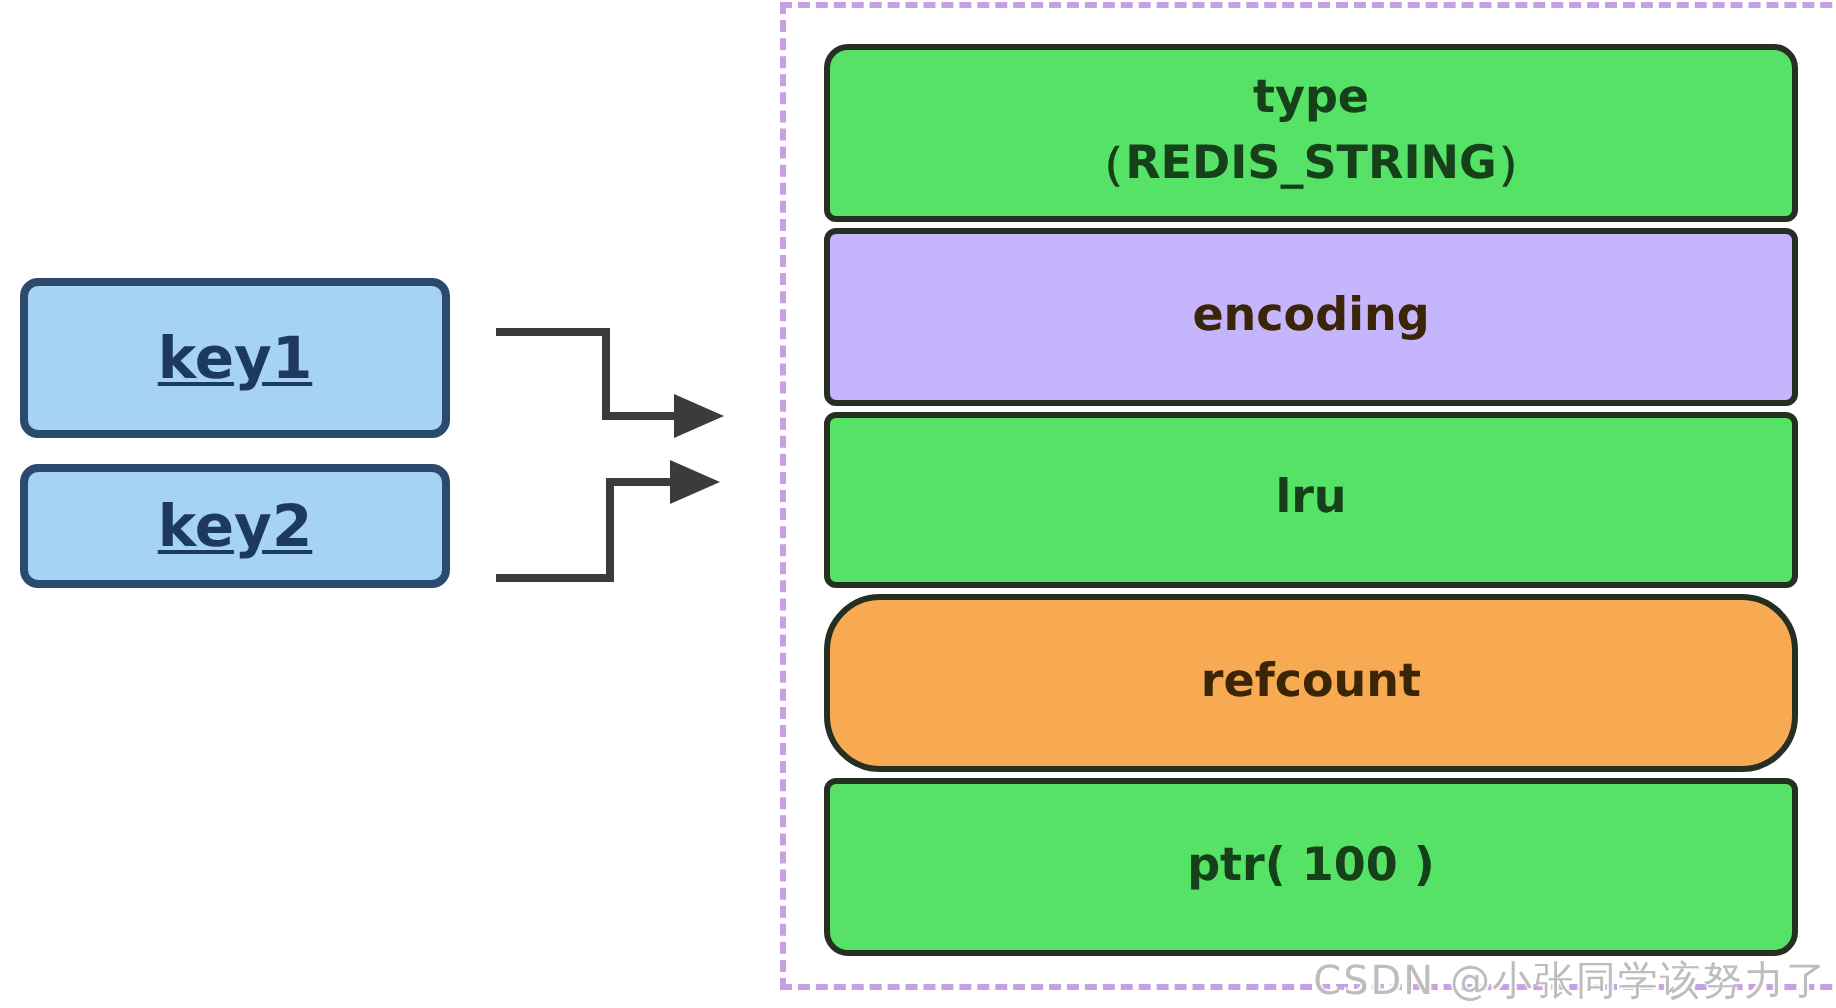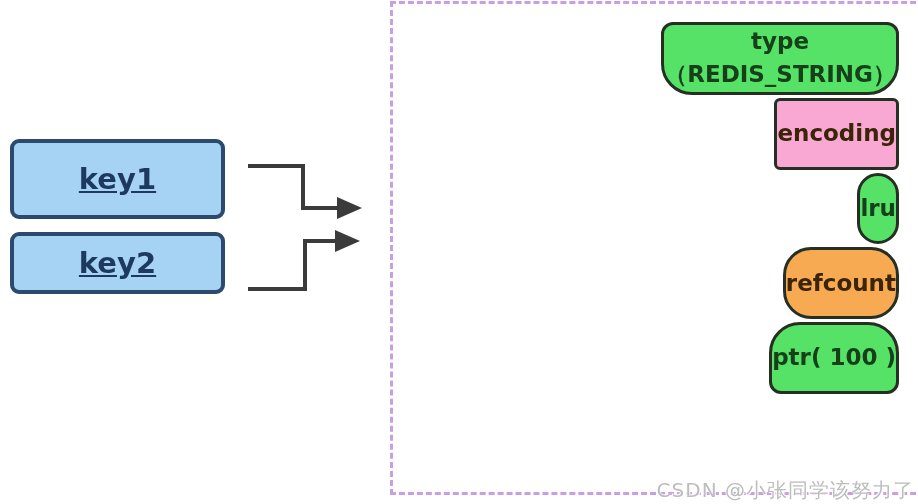--- a/index.html
+++ b/index.html
@@ -53,45 +53,44 @@
     width: 918px;
     height: 504px;
     pointer-events: none;
   }
   
   .object {
     position: absolute;
     left: 412px;
     top: 22px;
     width: 487px;
-    height: 372px;
+    height: 456px;
     display: flex;
     flex-direction: column;
     gap: 3px;
-    align-items: flex-end;
   }
   .object .row {
     flex: 1 1 0;
     box-sizing: border-box;
     border: 3px solid #252f22;
     border-radius: 6px;
     display: flex;
     flex-direction: column;
     align-items: center;
     justify-content: center;
     line-height: 1.45;
   }
   .object .row:first-child { border-top-left-radius: 12px; border-top-right-radius: 12px; }
   .object .row:last-child  { border-bottom-left-radius: 12px; border-bottom-right-radius: 12px; }
   .row .row-label, .row .row-sublabel {
     font-size: 23px;
     font-weight: bold;
     white-space: nowrap;
   }
-  .row.kind-green  { background: #55e266; border-radius: 31px; }
+  .row.kind-green  { background: #55e266; }
   .row.kind-green  .row-label, .row.kind-green .row-sublabel  { color: #16401a; }
   .row.kind-orange { background: #f7aa52; }
   .row.kind-orange .row-label, .row.kind-orange .row-sublabel { color: #3b2507; }
   
   .watermark {
     position: absolute;
     right: 4px;
     bottom: 0;
     font-size: 20px;
     letter-spacing: 1px;
@@ -123,21 +122,21 @@
       <path d="M 248 289 L 305 289 L 305 241 L 336 241"></path>
       <polygon points="335,230 360,241 335,252" fill="#3b3b3b" stroke="none"></polygon>
     </g>
   </svg>
 
   <div class="object">
     <div class="row kind-green" style="background: rgb(85, 226, 102);">
       <div class="row-label">type</div>
       <div class="row-sublabel">（REDIS_STRING）</div>
     </div>
-    <div class="row kind-orange" style="background: #f9a8d4;">
+    <div class="row kind-orange" style="background: #c4b5fd;">
       <div class="row-label">encoding</div>
     </div>
     <div class="row kind-green" style="background: rgb(85, 226, 102);">
       <div class="row-label">lru</div>
     </div>
     <div class="row kind-orange" style="background: rgb(247, 170, 82); border-radius: 28px;">
       <div class="row-label">refcount</div>
     </div>
     <div class="row kind-green" style="background: rgb(85, 226, 102);">
       <div class="row-label">ptr( 100 )</div>

